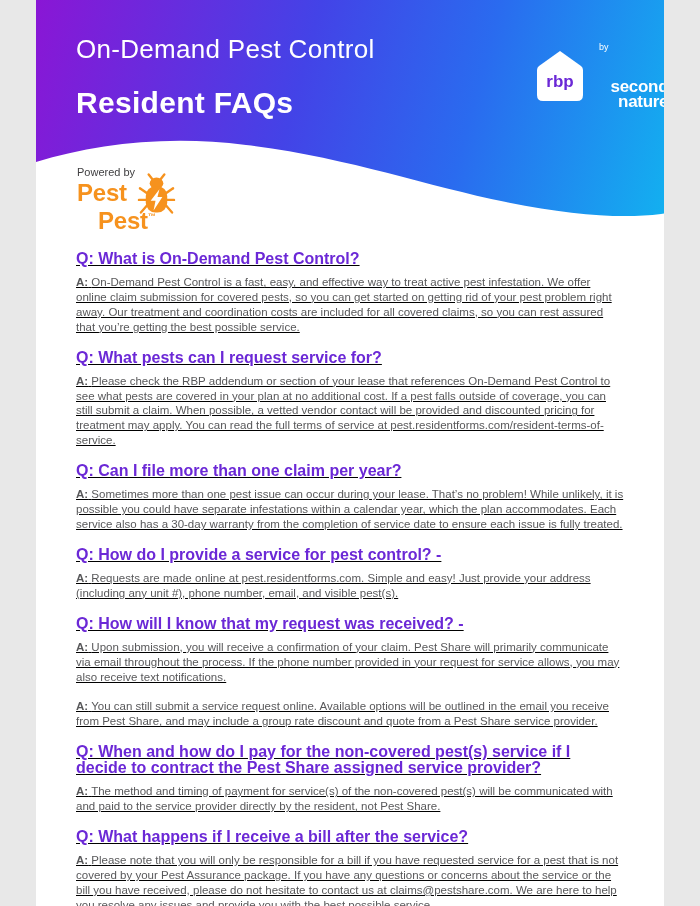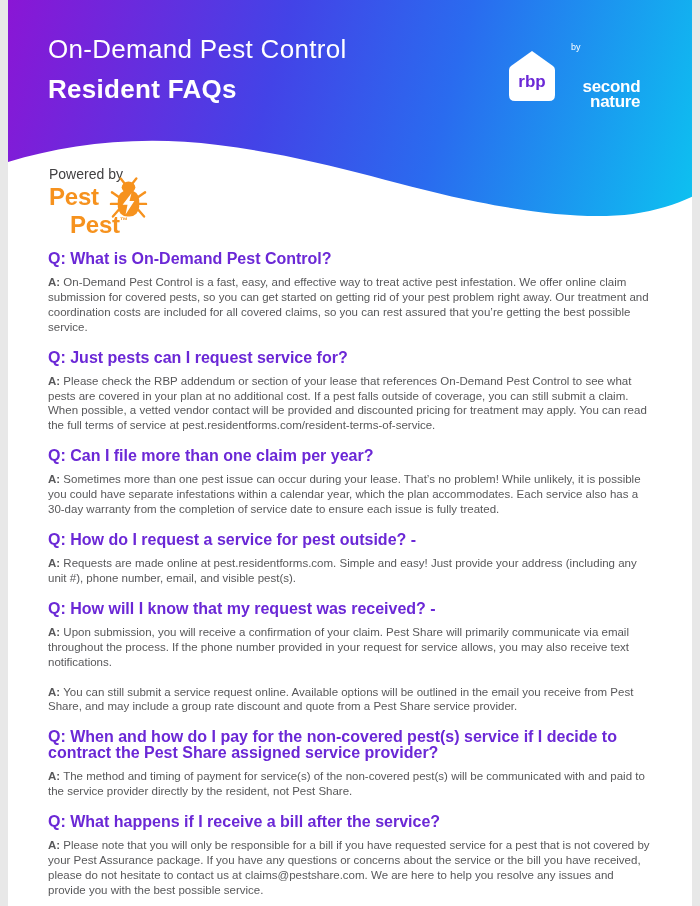--- a/index.html
+++ b/index.html
@@ -1,38 +1,38 @@
 <!DOCTYPE html>
 <html><head>
 <meta charset="utf-8">
 <style>
   * { margin: 0; padding: 0; box-sizing: border-box; }
   html, body { background: #e8e8e8; }
   body { font-family: "Liberation Sans", "DejaVu Sans", sans-serif; }
   .page {
-    position: relative; width: 684px; height: 906px;
-    margin: 0 auto; background: #ffffff; overflow: hidden;
+    position: relative; width: 628px; height: 906px;
+    margin: 0 auto; background: #ffffff; overflow: hidden; text-decoration: underline;
   }
 
   
   .header { position: relative; height: 236px; }
   .header-bg { position: absolute; top: 0; left: 0; }
   .title-block { position: absolute; left: 40px; top: 34px; color: #ffffff; }
   .title-line1 { font-size: 26px; font-weight: 400; letter-spacing: 0.3px; }
-  .title-line2 { font-size: 26px; font-weight: 700; letter-spacing: 0.3px; margin-top: 9px; }
+  .title-line2 { font-size: 30px; font-weight: 700; letter-spacing: 0.3px; margin-top: 21px; }
 
   .rbp-group { position: absolute; left: 494px; top: 44px; display: flex; align-items: center; }
   .rbp-mark { width: 60px; height: 66px; }
   .sn-wordmark { display: flex; margin-left: 9px; color: #ffffff; margin-top: -6px; }
   .sn-by { font-size: 9px; font-weight: 400; margin-top: 3px; margin-right: 2px; }
   .sn-lines { font-size: 17px; font-weight: 700; line-height: 15px; letter-spacing: -0.3px; text-align: right; margin-top: 40px; }
 
   
   .powered { position: absolute; left: 41px; top: 166px; }
-  .powered-label { font-size: 14px; color: #414042; }
+  .powered-label { font-size: 11px; color: #414042; }
   .ps-brand { position: relative; margin-top: 3px; color: #F6921E; font-weight: 700; font-size: 24px; line-height: 24px; letter-spacing: -0.2px; }
   .ps-line2 { margin-left: 21px; }
   .ps-tm { font-size: 8px; vertical-align: 10px; letter-spacing: 0; }
   .ps-bug { position: absolute; left: 60px; top: -8px; }
 
   
   .content { padding: 15px 40px 0 40px; }
   .faq { margin-bottom: 15px; }
   .faq-q {
     color: #6B28D6; font-weight: 700; font-size: 16px;
@@ -113,31 +113,31 @@
   </div>
 
   <div class="content">
 
     <div class="faq">
       <div class="faq-q">Q: What is On-Demand Pest Control?</div>
       <div class="faq-a"><span class="a-label">A:</span> <span>On-Demand Pest Control is a fast, easy, and effective way to treat active pest infestation. We offer online claim submission for covered pests, so you can get started on getting rid of your pest problem right away. Our treatment and coordination costs are included for all covered claims, so you can rest assured that you’re getting the best possible service.</span></div>
     </div>
 
     <div class="faq">
-      <div class="faq-q">Q: Just pests can I request service for?</div>
+      <div class="faq-q">Q: What pests can I request service for?</div>
       <div class="faq-a"><span class="a-label">A:</span> <span>Please check the RBP addendum or section of your lease that references On-Demand Pest Control to see what pests are covered in your plan at no additional cost. If a pest falls outside of coverage, you can still submit a claim. When possible, a vetted vendor contact will be provided and discounted pricing for treatment may apply. You can read the full terms of service at pest.residentforms.com/resident-terms-of-service.</span></div>
     </div>
 
     <div class="faq">
       <div class="faq-q">Q: Can I file more than one claim per year?</div>
       <div class="faq-a"><span class="a-label">A:</span> <span>Sometimes more than one pest issue can occur during your lease. That’s no problem! While unlikely, it is possible you could have separate infestations within a calendar year, which the plan accommodates. Each service also has a 30-day warranty from the completion of service date to ensure each issue is fully treated.</span></div>
     </div>
 
     <div class="faq">
-      <div class="faq-q">Q: How do I request a service for pest outside? -</div>
+      <div class="faq-q">Q: How do I provide a service for pest control? -</div>
       <div class="faq-a"><span class="a-label">A:</span> <span>Requests are made online at pest.residentforms.com. Simple and easy! Just provide your address (including any unit #), phone number, email, and visible pest(s).</span></div>
     </div>
 
     <div class="faq">
       <div class="faq-q">Q: How will I know that my request was received? -</div>
       <div class="faq-a"><span class="a-label">A:</span> <span>Upon submission, you will receive a confirmation of your claim. Pest Share will primarily communicate via email throughout the process. If the phone number provided in your request for service allows, you may also receive text notifications.</span></div>
     </div>
 
     <div class="faq">
       <div class="faq-a"><span class="a-label">A:</span> <span>You can still submit a service request online. Available options will be outlined in the email you receive from Pest Share, and may include a group rate discount and quote from a Pest Share service provider.</span></div>

